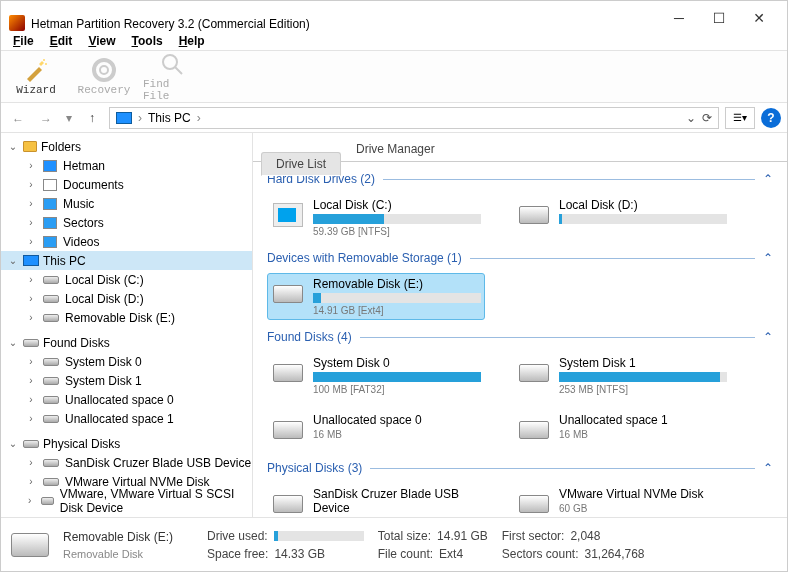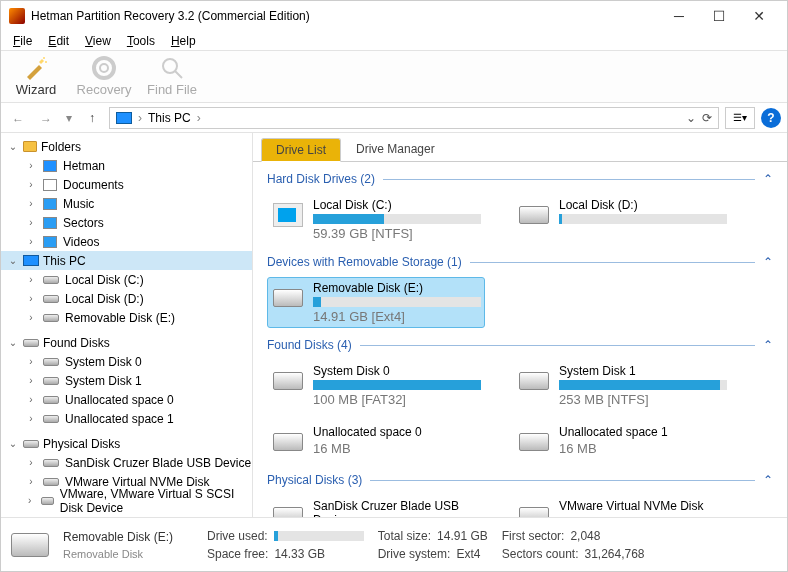--- a/index.html
+++ b/index.html
@@ -1,31 +1,31 @@
 <!DOCTYPE html>
 <html><head>
 <meta charset="utf-8">
 <style>
 * { box-sizing: border-box; margin: 0; padding: 0; font-family: "Segoe UI", Tahoma, sans-serif; font-size: 12px; }
 body { background: #fff; width: 788px; height: 572px; overflow: hidden; border: 1px solid #ccc; display: flex; flex-direction: column; }
 
-.titlebar { height: 30px; display: flex; align-items: center; padding: 0 8px; }
+.titlebar { height: 30px; display: flex; align-items: flex-end; padding: 0 8px; }
 .titlebar .app-icon { width: 16px; height: 16px; margin-right: 6px; background: linear-gradient(135deg,#ff8c00,#8b0000); border-radius: 2px; }
 .titlebar .title { flex: 1; font-size: 12px; color: #000; }
 .titlebar .win-btns { display: flex; }
 .titlebar .win-btn { width: 40px; height: 26px; display: flex; align-items: center; justify-content: center; font-size: 14px; color: #333; }
 
 .menubar { height: 20px; display: flex; align-items: center; padding: 0 4px; border-bottom: 1px solid #e3e3e3; }
-.menubar .mitem { padding: 2px 8px; font-size: 12px; }
+.menubar .mitem { padding: 2px 8px; font-size: 12px; font-weight: bold; }
 .menubar .mitem u { text-decoration: underline; }
 
 .toolbar { height: 52px; display: flex; align-items: center; padding: 0 6px; border-bottom: 1px solid #e3e3e3; background: #fdfdfd; }
 .toolbar .tbtn { width: 58px; display: flex; flex-direction: column; align-items: center; margin-right: 10px; }
 .toolbar .tbtn .ticon { width: 24px; height: 24px; margin-bottom: 2px; }
-.toolbar .tbtn .tlabel { font-size: 13px; color: #333; }
+.toolbar .tbtn .tlabel { font-size: 11px; color: #333; font-family: Liberation Mono, monospace; }
 .toolbar .tbtn.disabled .tlabel { color: #aaa; }
 
 .navbar { height: 30px; display: flex; align-items: center; padding: 0 6px; border-bottom: 1px solid #e3e3e3; gap: 6px; }
 .navbtn { width: 22px; height: 22px; display: flex; align-items: center; justify-content: center; color: #888; border-radius: 3px; }
 .navbtn.enabled { color: #333; }
 .addrbar { flex: 1; height: 22px; border: 1px solid #ccc; display: flex; align-items: center; padding: 0 6px; gap: 6px; background: #fff; }
 .addrbar .pc-icon { width: 16px; height: 12px; background: #1e90ff; border: 1px solid #0d5c9e; }
 .addrbar .crumb { font-size: 12px; }
 .addrbar .sep { color: #888; }
 .addrbar .spacer { flex:1; }
@@ -40,39 +40,39 @@
 .tree-item { padding: 2px 0 2px 24px; display:flex; align-items:center; gap:6px; height:19px; }
 .tw { width:12px; text-align:center; color:#666; font-size:10px; }
 .folder-icon { width:14px; height:11px; background:#f6c142; border:1px solid #c9922d; border-radius:1px; }
 .pc-ic { width:16px; height:11px; background:#1e90ff; border:1px solid #115a9e; }
 .drive-ic { width:16px; height:8px; background:linear-gradient(#eee,#aaa); border:1px solid #888; border-radius:2px; }
 .span-label { font-size:12px; }
 
 .content { flex: 1; overflow-y: auto; padding: 0; }
 .tabs { display:flex; border-bottom:1px solid #ccc; padding-left:8px; margin-top:4px; }
 .tab { padding: 4px 14px; border:1px solid transparent; font-size:12px; color:#444; }
-.tab.active { border:1px solid #ccc; border-bottom:1px solid #fff; border-radius:3px 3px 0 0; background:#eab308; position:relative; top:1px; }
+.tab.active { border:1px solid #ccc; border-bottom:1px solid #fff; border-radius:3px 3px 0 0; background:#e5e5e5; position:relative; top:15px; }
 
 .section { margin: 10px 14px 0 14px; }
 .sec-head { display:flex; align-items:center; color:#2a5fb0; font-size:12px; gap:8px; }
 .sec-head .line { flex:1; height:1px; background:#9bbce0; }
 .sec-head .chev { color:#2a5fb0; font-size:12px; }
 
 .cards { display:flex; flex-wrap:wrap; gap: 10px 28px; margin-top:8px; }
 .card { width: 218px; display:flex; gap:8px; padding:4px; border-radius:3px; }
 .card.selected { background:#b3e1f9; border:1px solid #5eb9e8; padding:3px; }
 .card .cic { width:34px; height:34px; display:flex; align-items:center; justify-content:center; }
 .card .cic .drive-big { width:30px; height:18px; background:linear-gradient(#fff,#bbb); border:1px solid #888; border-radius:2px; }
 .card .cic .win-badge { width:30px; height:24px; background:#eee; border:1px solid #bbb; position:relative;}
 .card .cic .win-badge::after{content:"";position:absolute;left:4px;top:4px;width:18px;height:14px;background:#00a2ed;}
 .card .info { flex:1; display:flex; flex-direction:column; gap:2px; }
 .card .dname { font-size:12px; color:#000; }
 .card .bar { height:10px; background:#e4e4e4; position:relative; }
 .card .bar .fill { height:100%; background:#26a0da; }
-.card .meta { font-size:13px; color:#777; }
+.card .meta { font-size:10px; color:#777; }
 
 .statusbar { border-top:1px solid #e3e3e3; display:flex; align-items:center; padding: 6px 10px; gap:14px; height:54px; }
 .statusbar .sic { width:38px; height:24px; background:linear-gradient(#fff,#bbb); border:1px solid #888; border-radius:3px; }
 .statcol { display:flex; flex-direction:column; gap:4px; font-size:11px; }
 .statcol .slabel { color:#333; font-size:12px; font-weight:500; }
 .statcol .stype { color:#888; font-size:11px; }
 .statpair { display:flex; gap:6px; align-items:center; font-size:11px; color:#444; }
 .sbar { width:90px; height:10px; background:#e4e4e4; position:relative; }
 .sbar .sfill{ height:100%; width:5%; background:#26a0da; }
 </style>
@@ -409,21 +409,21 @@
         <span>Space free:</span>
         <span>14.33 GB</span>
       </div>
   </div>
   <div class="statcol">
     <div class="statpair">
         <span>Total size:</span>
         <span>14.91 GB</span>
       </div>
     <div class="statpair">
-        <span>Drive system:</span>
+        <span>File count:</span>
         <span>Ext4</span>
       </div>
   </div>
   <div class="statcol">
     <div class="statpair">
         <span>First sector:</span>
         <span>2,048</span>
       </div>
     <div class="statpair">
         <span>Sectors count:</span>

